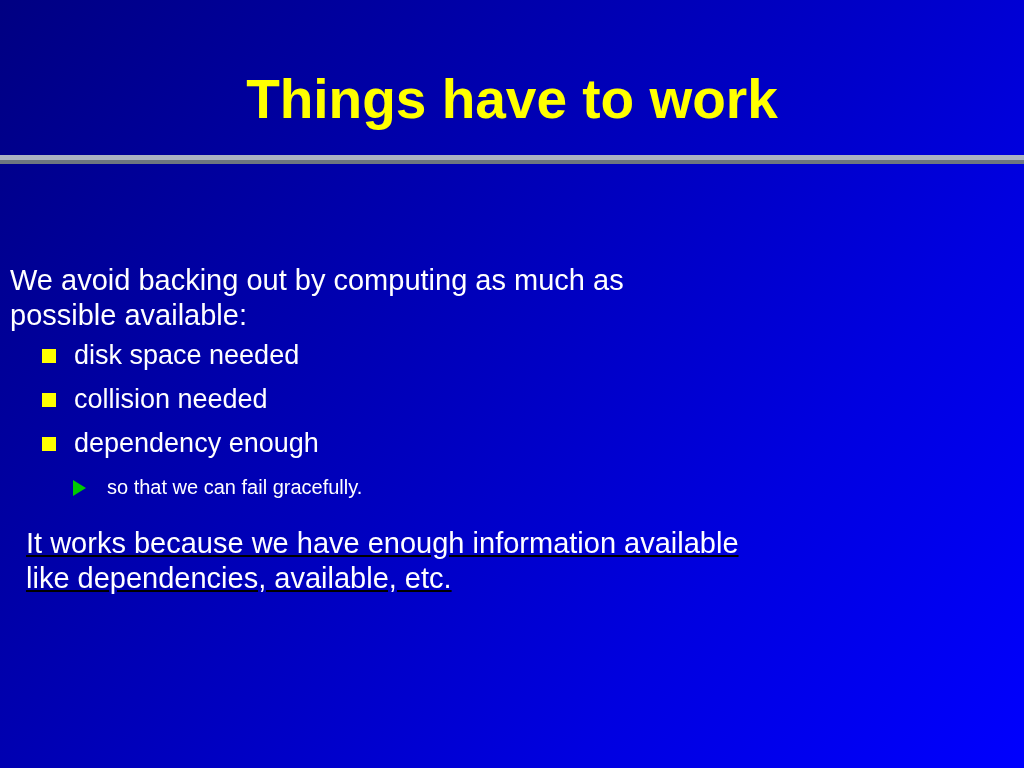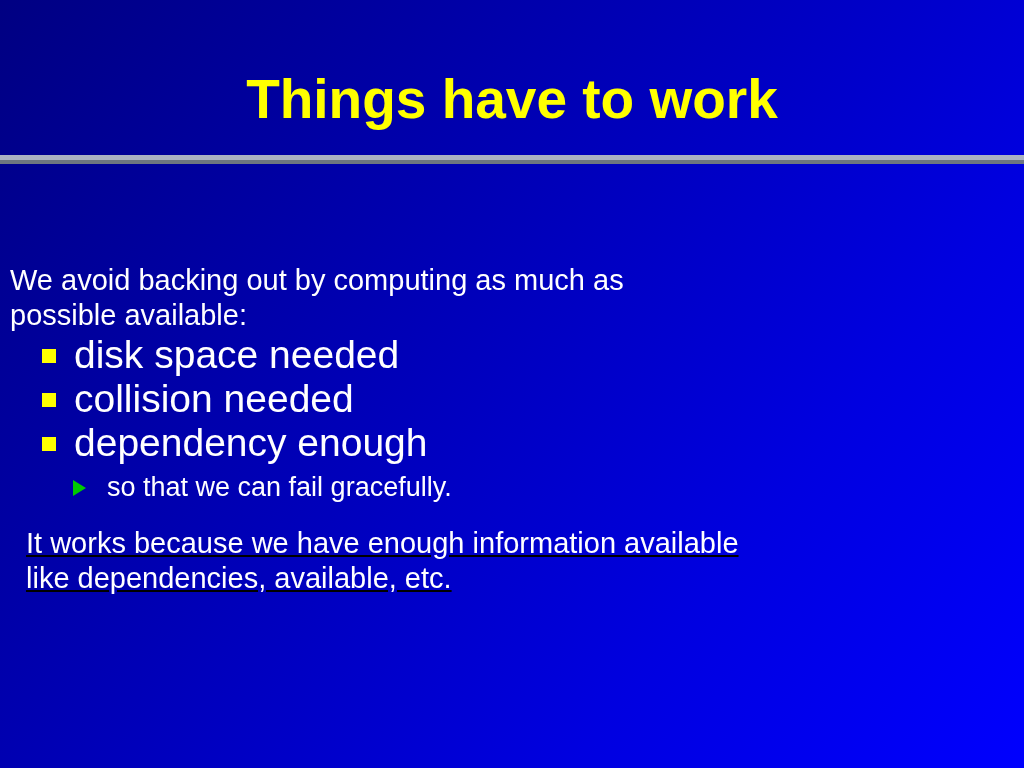--- a/index.html
+++ b/index.html
@@ -79,37 +79,37 @@
     margin: 0;
   }
   .bullet-list {
     list-style: none;
     margin: 0;
     padding: 0;
   }
   .bullet-l1 {
     position: relative;
     color: #ffffff;
-    font-size: 39px;
+    font-size: 27px;
     line-height: 44px;
     padding-left: 64px;
     margin: 0;
   }
   .bullet-l1 .marker-square {
     position: absolute;
     left: 32px;
     top: 16px;
     width: 14px;
     height: 14px;
     background: #ffff00;
   }
   .bullet-l2 {
     position: relative;
     color: #ffffff;
-    font-size: 27px;
+    font-size: 20px;
     line-height: 44px;
     padding-left: 97px;
     margin: 0;
   }
   .bullet-l2 .marker-triangle {
     position: absolute;
     left: 63px;
     top: 15px;
     width: 0;
     height: 0;

